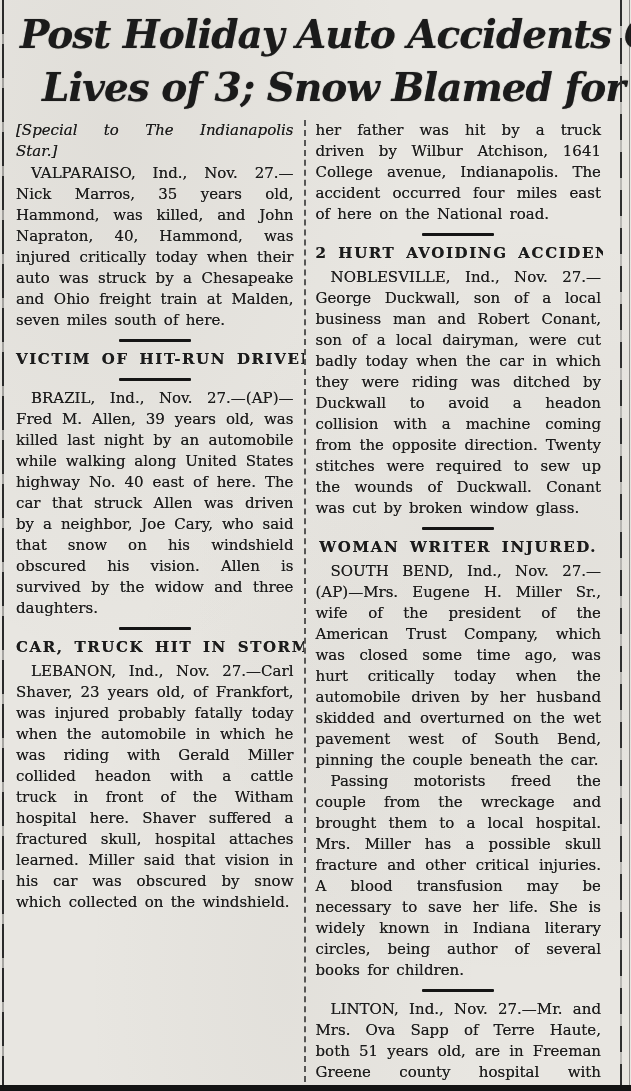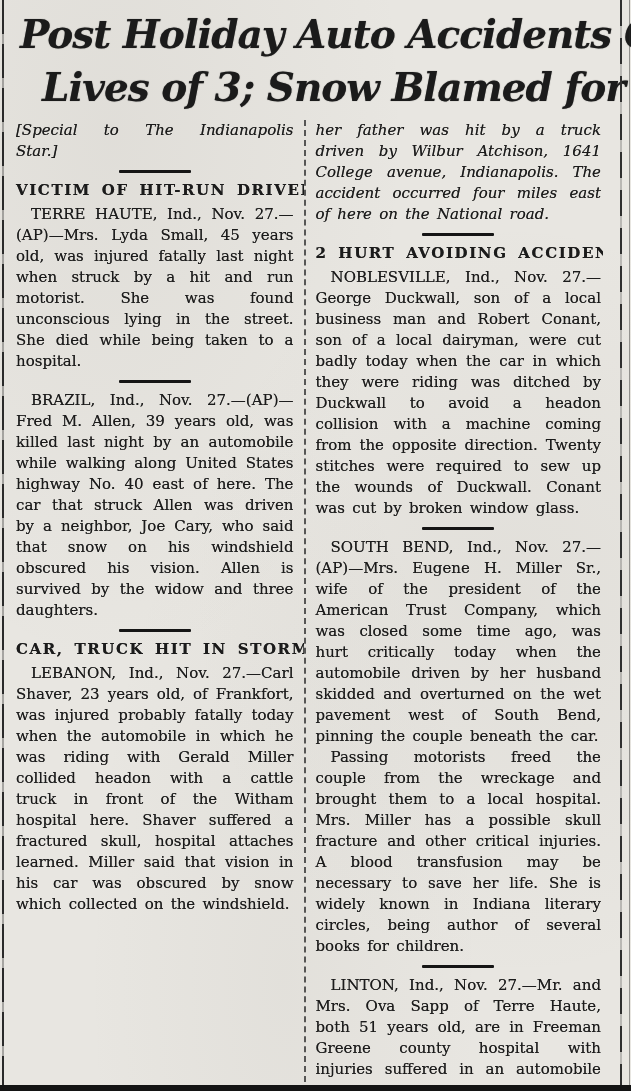--- a/index.html
+++ b/index.html
@@ -64,21 +64,21 @@
     font-size:15px;
     line-height:21px;
     text-align:justify;
     word-spacing:2.5px;
     overflow:hidden;
     text-shadow:0 0 0.5px rgba(25,25,25,0.7);
   }
   .col.left{padding:0 10px 0 8px;border-right:2px dashed rgba(50,50,50,0.8);}
   .col.right{padding:0 2px 0 10px;}
   p{margin:0;text-indent:15px;}
-  p.noindent{text-indent:0;font-style:italic;}
+  p.noindent{text-indent:0;}
   .byline{
     font-style:italic;
     text-indent:0;
     text-align:justify;
     text-align-last:justify;
     word-spacing:7px;
     margin-bottom:1px;
   }
   .sec-head{
     font-weight:bold;
@@ -108,37 +108,38 @@
 
   <div class="headline">
     <span class="l1">Post Holiday Auto Accidents Claim</span>
     <span class="l2">Lives of 3; Snow Blamed for Wrecks</span>
   </div>
 
   <div class="cols">
 
     <div class="col left">
       <p class="byline">[Special to The Indianapolis Star.]</p>
+      <p>VALPARAISO, Ind., Nov. 27.—Nick Marros, 35 years old, Hammond, was killed, and John Napraton, 40, Hammond, was injured critically today when their auto was struck by a Chesapeake and Ohio freight train at Malden, seven miles south of here.</p>
       <hr class="divider">
       <p class="sec-head">VICTIM OF HIT-RUN DRIVER.</p>
-      <p>TERRE HAUTE, Ind., Nov. 27.—(AP)—Mrs. Lyda Small, 45 years old, was injured fatally last night when struck by a hit and run motorist.  She was found unconscious lying in the street. She died while being taken to a hospital.</p>
       <hr class="divider">
       <p>BRAZIL, Ind., Nov. 27.—(AP)—Fred M. Allen, 39 years old, was killed last night by an automobile while walking along United States highway No. 40 east of here.  The car that struck Allen was driven by a neighbor, Joe Cary, who said that snow on his windshield obscured his vision.  Allen is survived by the widow and three daughters.</p>
       <hr class="divider">
       <p class="sec-head">CAR, TRUCK HIT IN STORM.</p>
       <p>LEBANON, Ind., Nov. 27.—Carl Shaver, 23 years old, of Frankfort, was injured probably fatally today when the automobile in which he was riding with Gerald Miller collided headon with a cattle truck in front of the Witham hospital here. Shaver suffered a fractured skull, hospital attaches learned.  Miller said that vision in his car was obscured by snow which collected on the windshield.</p>
 
     </div>
 
     <div class="col right">
       <p class="noindent">her father was hit by a truck driven by Wilbur Atchison, 1641 College avenue, Indianapolis.  The accident occurred four miles east of here on the National road.</p>
       <hr class="divider">
       <p class="sec-head">2 HURT AVOIDING ACCIDENT.</p>
       <p>NOBLESVILLE, Ind., Nov. 27.—George Duckwall, son of a local business man and Robert Conant, son of a local dairyman, were cut badly today when the car in which they were riding was ditched by Duckwall to avoid a headon collision with a machine coming from the opposite direction.  Twenty stitches were required to sew up the wounds of Duckwall. Conant was cut by broken window glass.</p>
       <hr class="divider">
+      <p class="sec-head">WOMAN WRITER INJURED.</p>
       <p>SOUTH BEND, Ind., Nov. 27.—(AP)—Mrs. Eugene H. Miller Sr., wife of the president of the American Trust Company, which was closed some time ago, was hurt critically today when the automobile driven by her husband skidded and overturned on the wet pavement west of South Bend, pinning the couple beneath the car.</p>
       <p>Passing motorists freed the couple from the wreckage and brought them to a local hospital.  Mrs. Miller has a possible skull fracture and other critical injuries.  A blood transfusion may be necessary to save her life. She is widely known in Indiana literary circles, being author of several books for children.</p>
       <hr class="divider">
       <p>LINTON, Ind., Nov. 27.—Mr. and Mrs. Ova Sapp of Terre Haute, both 51 years old, are in Freeman Greene county hospital with injuries suffered in an automobile accident near Jasonville.  They were blinded by the lights of an approaching automobile and struck a bridge abutment, receiving severe scalp wounds.  Mr. Sapp also suffered a dislocated hip.</p>
     </div>
 
   </div>
 
   <div class="rule-bottom"></div>
 </div>

